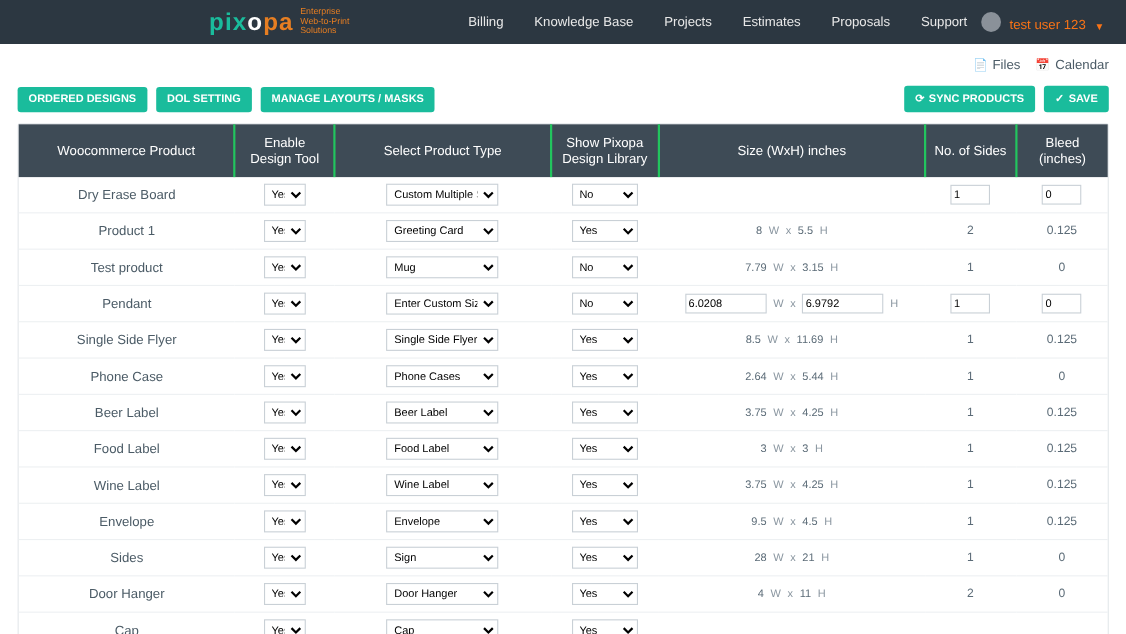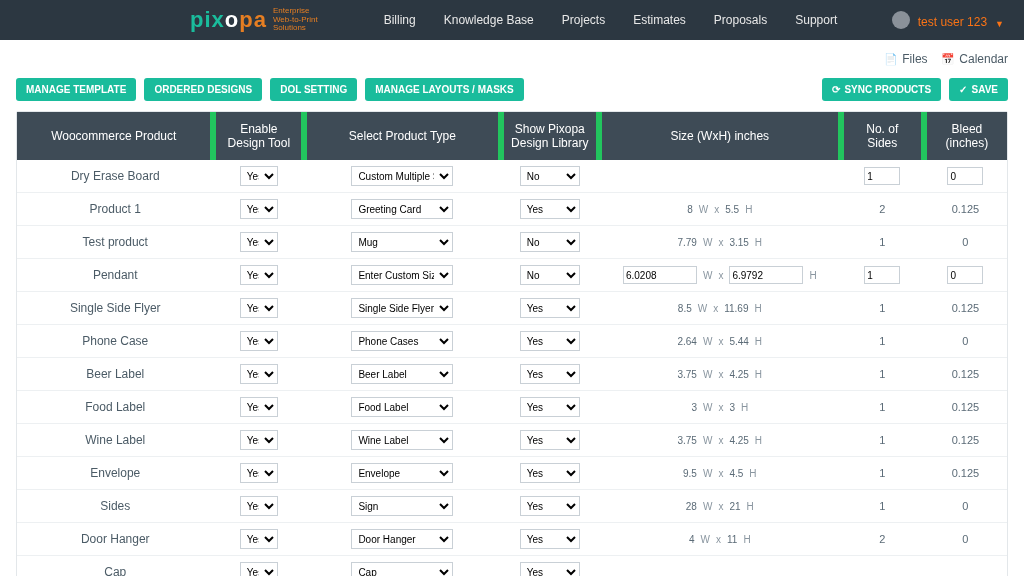--- a/index.html
+++ b/index.html
@@ -2,36 +2,36 @@
 <html><head>
 <meta charset="utf-8">
 <style>
 *{box-sizing:border-box;margin:0;padding:0}
 body{font-family:"Segoe UI",Arial,sans-serif;font-size:12px;background:#fff;color:#333}
 .topbar{background:#2c3741;height:40px;display:flex;align-items:center;padding:0 20px}
 .logo{display:flex;align-items:center;gap:6px;margin-left:170px}
 .logo-text{font-size:22px;font-weight:600;letter-spacing:1px}
 .logo-text .p1{color:#1abc9c}.logo-text .p2{color:#fff}.logo-text .p3{color:#e67e22}
 .logo-tag{color:#e67e22;font-size:8px;line-height:1.1}
-.nav{display:flex;gap:28px;margin-left:66px}
+.nav{display:flex;gap:28px;margin-left:108px}
 .nav a{color:#e8e8e8;text-decoration:none;font-size:12px}
 .user{margin-left:auto;display:flex;align-items:flex-end;gap:8px;color:#f97316;font-size:12px}
 .avatar{width:18px;height:18px;border-radius:50%;background:#8a9199}
 .chev{font-size:9px}
 .page{max-width:1024px;margin:0 auto 8px;padding:0 8px}
 .toplinks{display:flex;justify-content:flex-end;gap:14px;padding:12px 8px 8px;color:#4b5b66;font-size:12px}
 .toplinks span{display:flex;align-items:center;gap:4px;cursor:pointer}
 .toolbar{display:flex;gap:8px;padding:4px 8px 10px;align-items:center}
 .btn{border:none;border-radius:3px;padding:6px 10px;font-size:10px;font-weight:600;cursor:pointer;display:inline-flex;align-items:center;gap:4px}
 .btn-teal{background:#1abc9c;color:#fff}
 .btn-teal-outline{background:#1abc9c;color:#fff}
 .spacer{flex:1}
 .tablewrap{border:1px solid #e3e7ea;border-radius:2px;margin:0 8px}
 table{width:100%;border-collapse:collapse;table-layout:fixed}
-thead th{background:#3e4b56;color:#fff;font-weight:500;font-size:12px;padding:10px 6px;text-align:center;border-right:6px solid #22c55e}
+thead th{background:#3e4b56;color:#fff;font-weight:500;font-size:12px;padding:10px 6px;text-align:center;border-right:2px solid #22c55e}
 thead th:last-child{border-right:none}
 tbody td{border-bottom:1px solid #edf0f2;padding:6px 4px;text-align:center;font-size:11px;color:#5b6b77;height:30px}
 .pname{color:#4b5b66;font-size:12px}
 select{width:100%;height:20px;font-size:10px;border:1px solid #c9d0d6;background:#fff;padding:0 2px}
 .sel-sm{width:38px}
 .sel-md{width:102px}
 .sel-lib{width:60px}
 .sizecell{display:flex;align-items:center;justify-content:center;gap:6px;font-size:10px;color:#5b6b77}
 .sizecell .lab{color:#8a96a0}
 .num{width:36px;height:18px;font-size:10px;border:1px solid #c9d0d6;text-align:left;padding:0 2px}
@@ -68,21 +68,20 @@
         <span class="icon">📄</span>
         <span>Files</span>
       </span>
     <span>
         <span class="icon">📅</span>
         <span>Calendar</span>
       </span>
   </div>
 
   <div class="toolbar">
-    <button class="btn btn-teal">MANAGE TEMPLATE</button>
     <button class="btn btn-teal">ORDERED DESIGNS</button>
     <button class="btn btn-teal">DOL SETTING</button>
     <button class="btn btn-teal">MANAGE LAYOUTS / MASKS</button>
     <span class="spacer"></span>
     <button class="btn btn-teal-outline">
         <span>⟳</span>
         <span>SYNC PRODUCTS</span>
       </button>
     <button class="btn btn-teal-outline">
         <span>✓</span>

